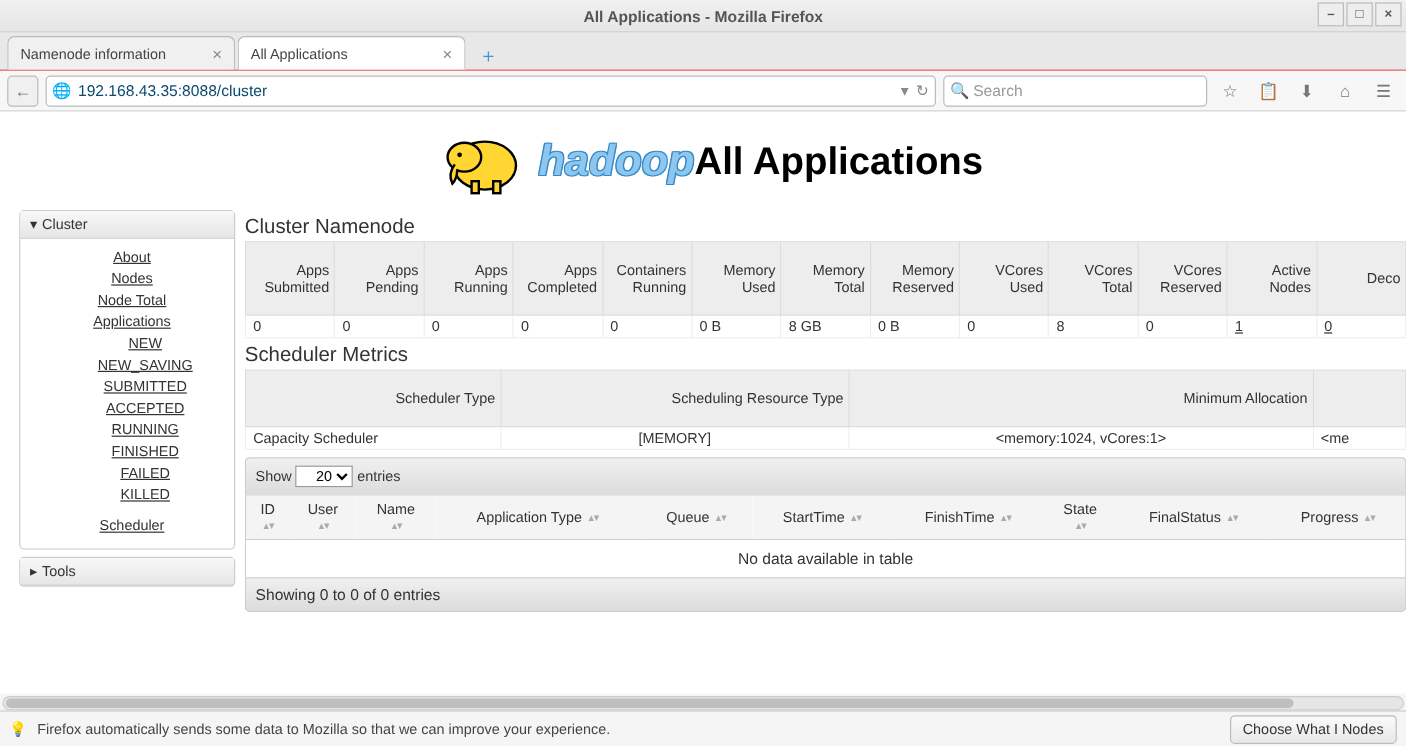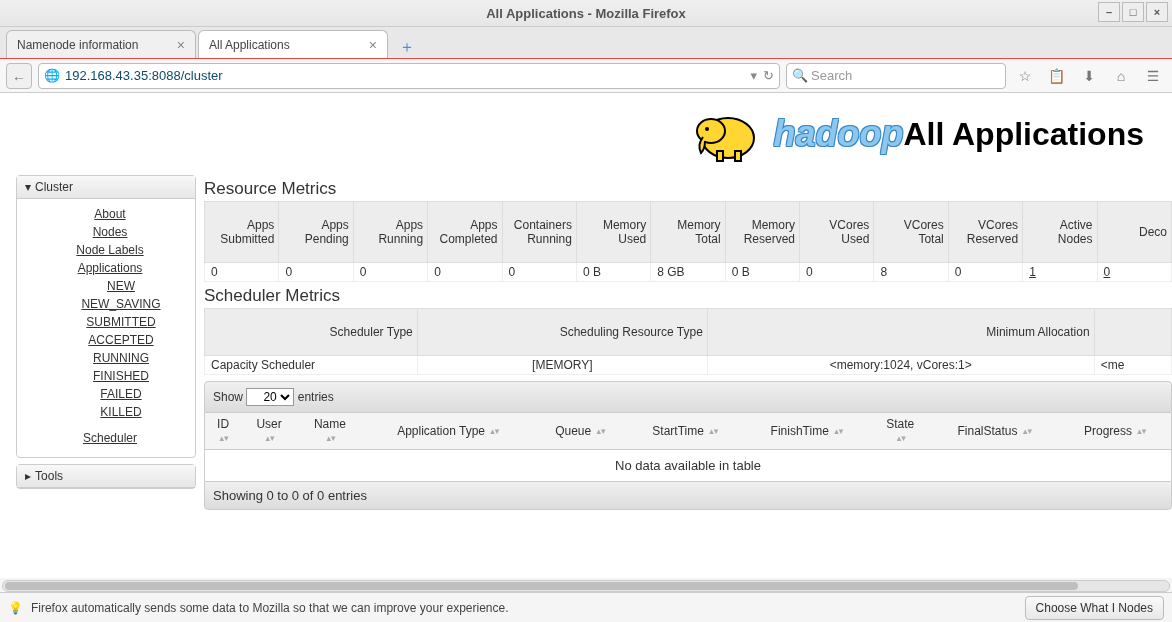--- a/index.html
+++ b/index.html
@@ -152,22 +152,22 @@
 
 .page {
   background: #fff;
   height: calc(622px - 27px - 32px - 34px - 30px - 14px);
   overflow: hidden;
 }
 
 .hadoop-header {
   display: flex;
   align-items: center;
-  justify-content: flex-end;
-  padding: 10px 28px 0 16px;
+  justify-content: center;
+  padding: 10px 0 0 16px;
 }
 .logo {
   display: flex;
   align-items: center;
 }
 .logo svg {}
 .logo-text {
   font-style: italic;
   font-weight: bold;
   font-size: 36px;
@@ -404,21 +404,21 @@
 
     <div class="sidebar">
       <div class="side-panel">
         <div class="side-head">
           <span>▾</span>
           <span>Cluster</span>
         </div>
         <div class="side-body">
           <a>About</a>
           <a>Nodes</a>
-          <a>Node Labels</a>
+          <a>Node Total</a>
           <a>Applications</a>
           <div class="side-sub">
             <a>NEW</a>
             <a>NEW_SAVING</a>
             <a>SUBMITTED</a>
             <a>ACCEPTED</a>
             <a>RUNNING</a>
             <a>FINISHED</a>
             <a>FAILED</a>
             <a>KILLED</a>
@@ -429,21 +429,21 @@
       <div class="side-panel">
         <div class="side-head">
           <span>▸</span>
           <span>Tools</span>
         </div>
       </div>
     </div>
 
     <div class="content">
 
-      <div class="section-title">Resource Metrics</div>
+      <div class="section-title">Cluster Namenode</div>
       <table class="metrics">
         <thead>
           <tr>
             <th>Apps Submitted</th>
             <th>Apps Pending</th>
             <th>Apps Running</th>
             <th>Apps Completed</th>
             <th>Containers Running</th>
             <th>Memory Used</th>
             <th>Memory Total</th>

